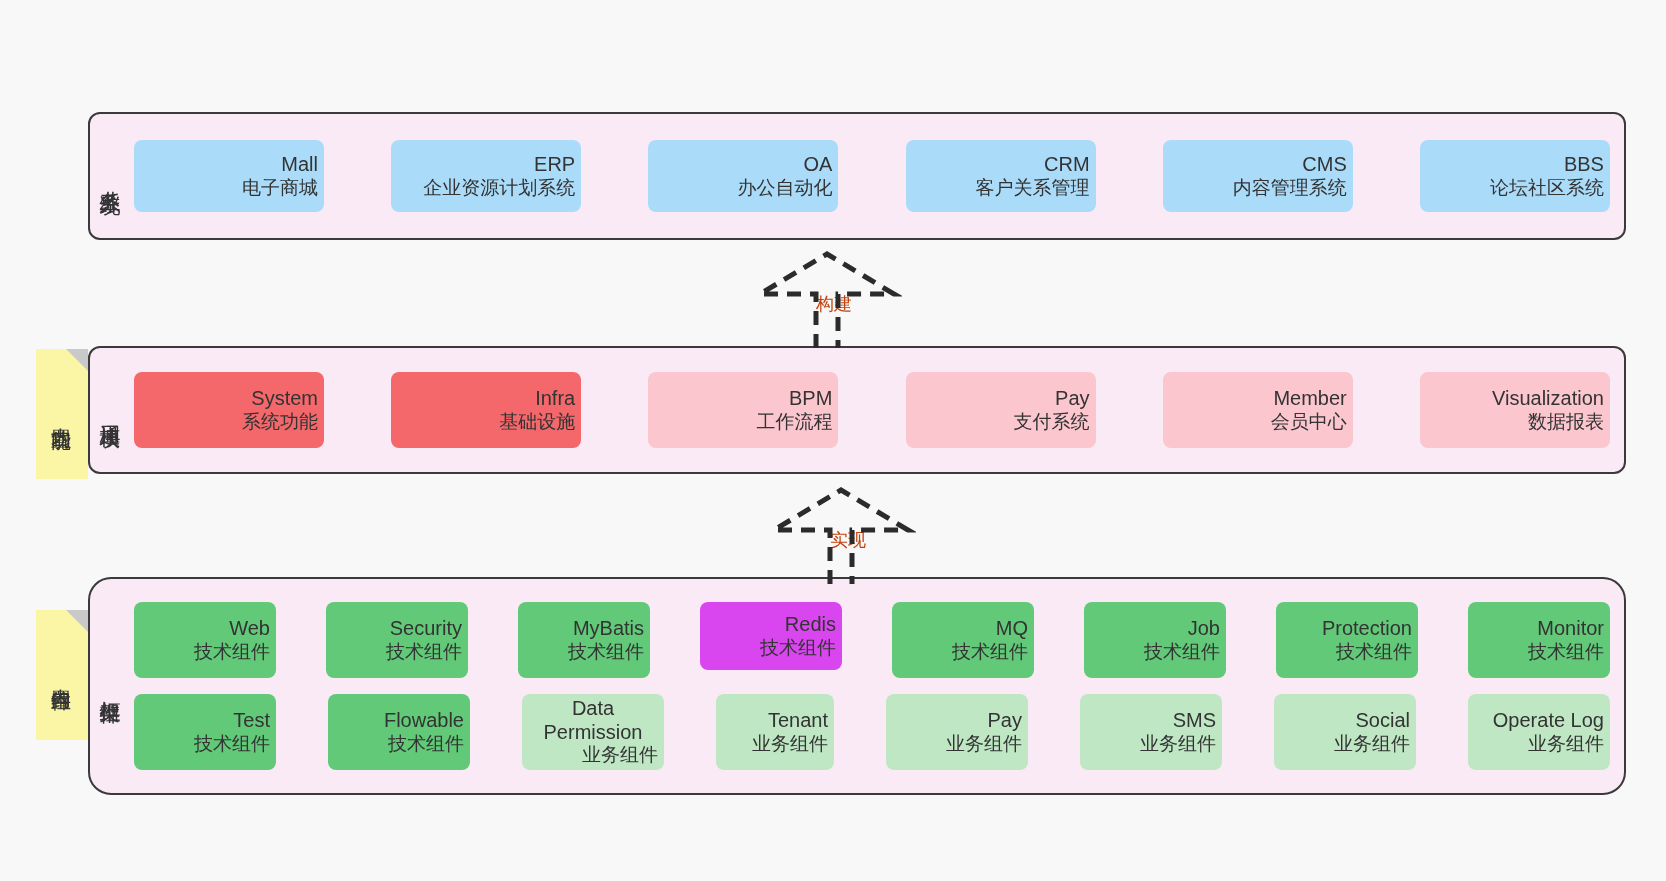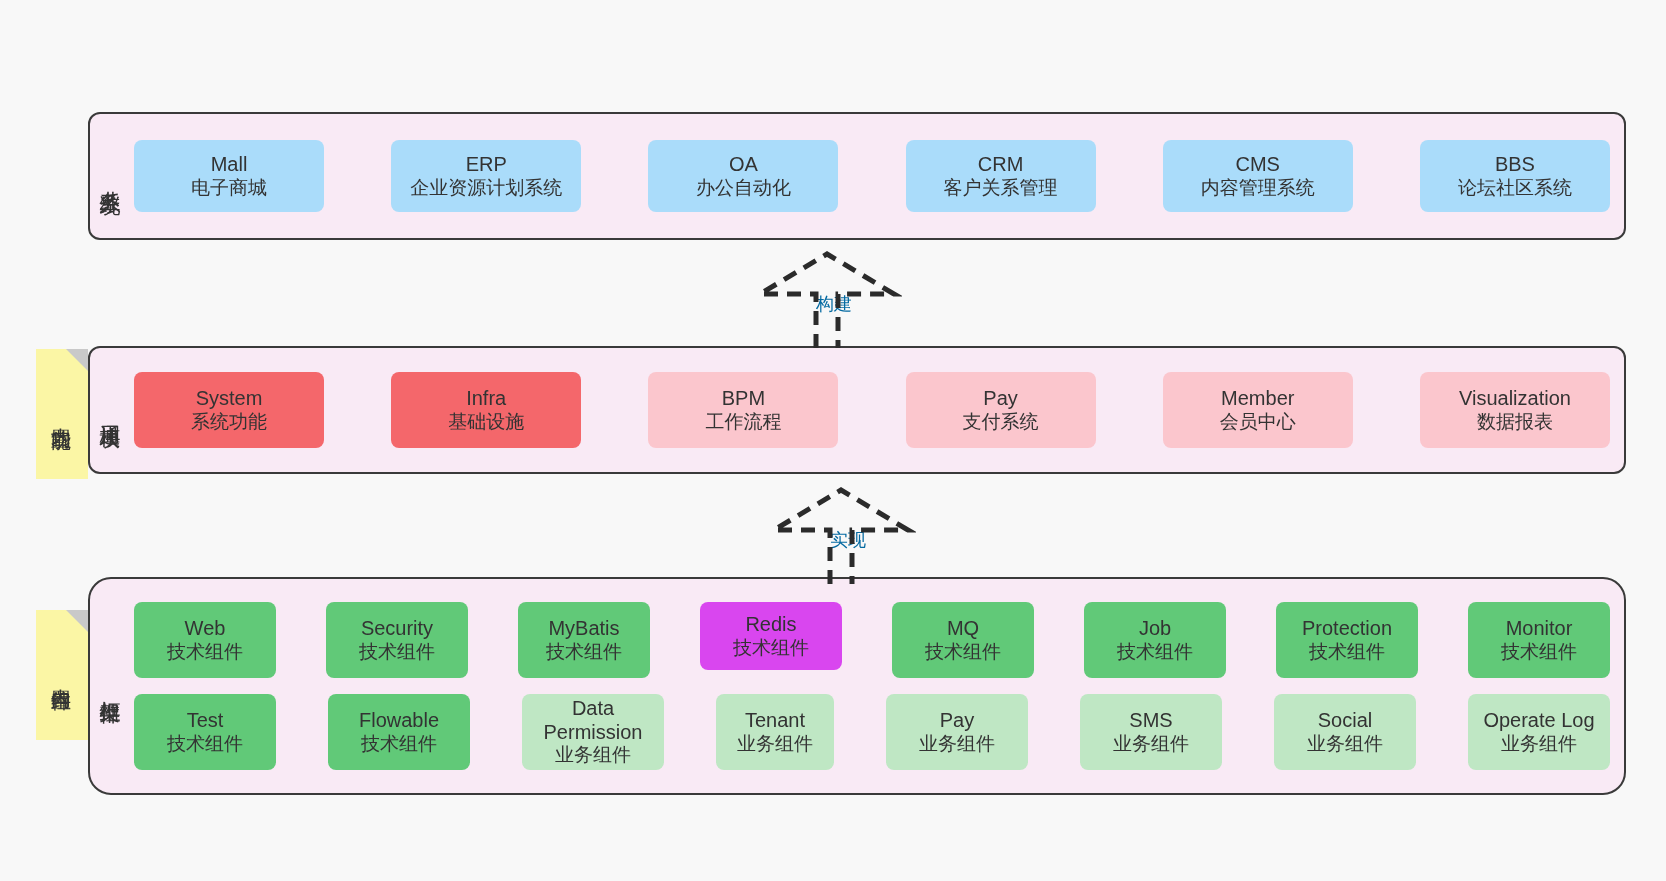--- a/index.html
+++ b/index.html
@@ -65,21 +65,21 @@
     gap: 0;
     justify-content: space-between;
   }
 
   
   .node {
     box-sizing: border-box;
     border-radius: 8px;
     display: flex;
     flex-direction: column;
-    align-items: center;
+    align-items: flex-end;
     justify-content: center;
     text-align: center;
     line-height: 1.18;
     padding: 0 6px;
   }
   .node .t1 { font-size: 20px; }
   .node .t2 { font-size: 19px; }
 
   .blue   { background: #aadcfa; }
   .redish { background: #f4676b; }
@@ -114,21 +114,21 @@
   }
 
   
   .arrow {
     position: absolute;
     z-index: 2;
   }
   .arrow-label {
     position: absolute;
     font-size: 18px;
-    color: #0369a1;
+    color: #c2410c;
     background: transparent;
     white-space: nowrap;
     text-align: right;
   }
 </style>
 </head>
 <body style="background: rgb(248, 248, 248);">
 
 <div id="canvas">
 

